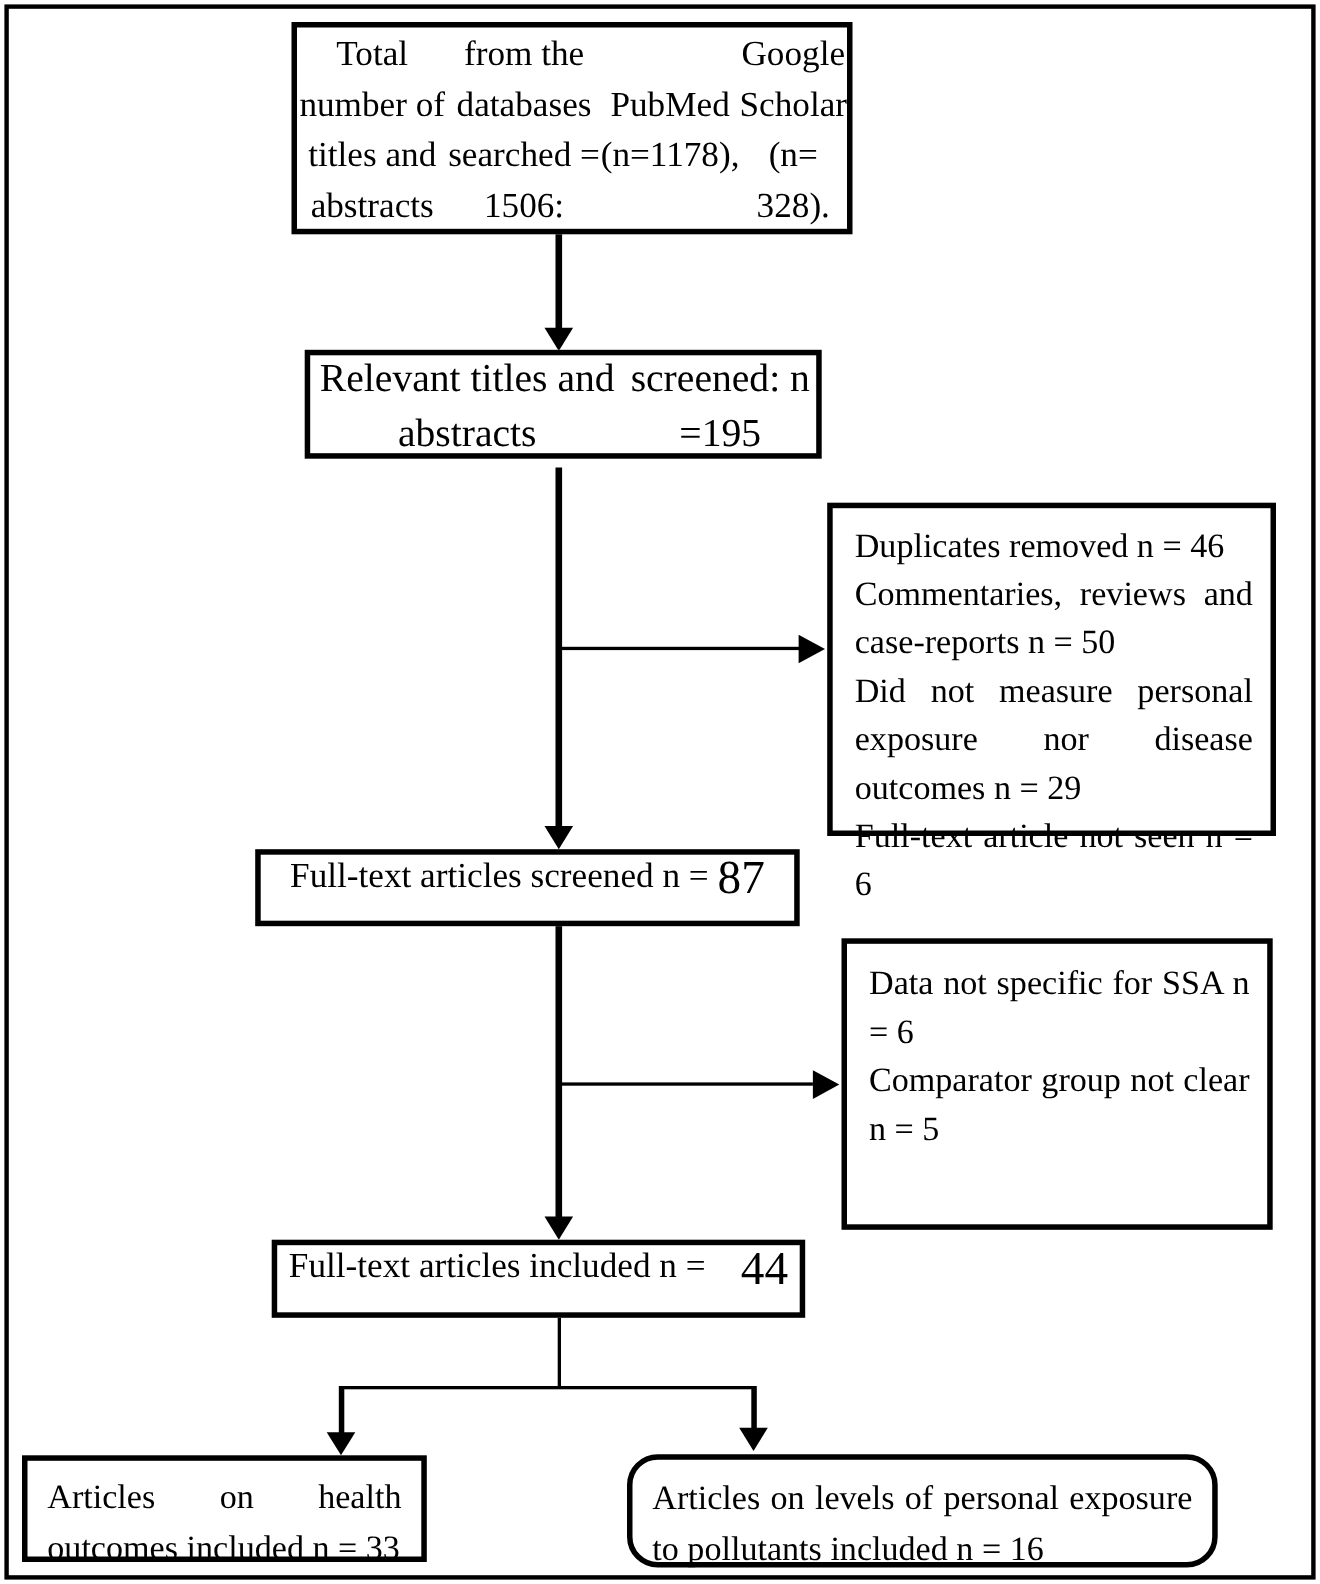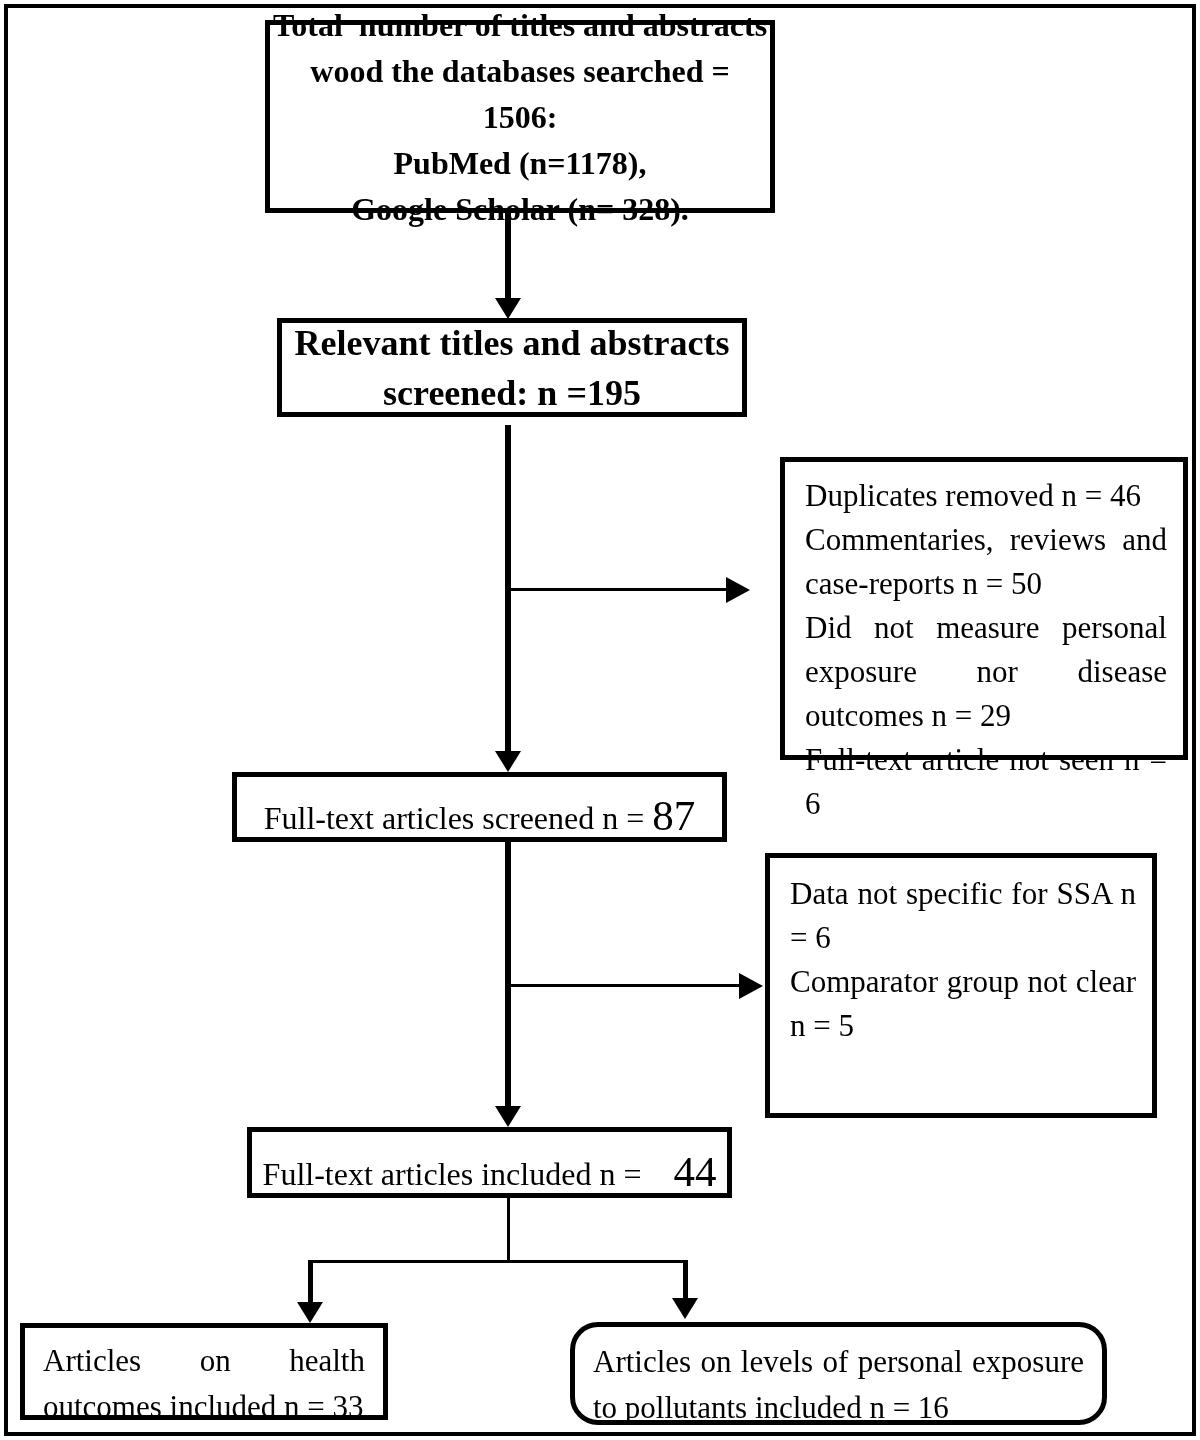--- a/index.html
+++ b/index.html
@@ -22,31 +22,29 @@
     border: 4px solid #000000;
   }
   .box {
     position: absolute;
     border: 5px solid #000000;
     box-sizing: border-box;
     background: #ffffff;
   }
   .center-col {
     display: flex;
-    flex-direction: column;
     justify-content: center;
     align-items: center;
     text-align: center;
-    font-weight: bold;
   }
   .center-row {
     display: flex;
     flex-direction: row;
     justify-content: center;
-    align-items: flex-end;
+    align-items: flex-start;
     text-align: center;
   }
   .line-pre { white-space: pre-wrap; }
   .justify {
     text-align: justify;
     text-justify: inter-word;
   }
   .big-n {
     font-size: 43px;
     line-height: 1;
@@ -73,40 +71,40 @@
 </style>
 </head>
 <body>
 
 <div class="canvas">
 
   <div class="frame"></div>
 
   <div class="box center-col" style="left:265px; top:20px; width:510px; height:193px; font-size:32px; line-height:46px;">
     <div class="line-pre">Total  number of titles and abstracts</div>
-    <div class="line-pre">wood the databases searched = 1506:</div>
+    <div class="line-pre">from the databases searched = 1506:</div>
     <div class="line-pre">PubMed (n=1178),</div>
     <div class="line-pre">Google Scholar (n= 328).</div>
   </div>
 
   <div class="vshaft" style="left:505px; top:213px; width:6px; height:87px;"></div>
   <div class="tri-down" style="left:495px; top:298px;"></div>
 
   <div class="box center-col" style="left:277px; top:318px; width:470px; height:99px; font-size:36px; line-height:50px;">
     <div class="line-pre">Relevant titles and abstracts</div>
     <div class="line-pre">screened: n =195</div>
   </div>
 
   <div class="vshaft" style="left:505px; top:425px; width:6px; height:328px;"></div>
   <div class="tri-down" style="left:495px; top:751px;"></div>
 
   <div class="hshaft" style="left:508px; top:588px; width:220px; height:3px;"></div>
   <div class="tri-right" style="left:726px; top:577px;"></div>
 
-  <div class="box" style="left:752px; top:457px; width:408px; height:303px; font-size:31px; line-height:44px; padding:12px 16px 12px 20px;margin-left:28px;">
+  <div class="box" style="left:752px; top:457px; width:408px; height:303px; font-size:31px; line-height:44px; padding:12px 16px 12px 20px;">
     <div class="justify">Duplicates removed n = 46</div>
     <div class="justify">Commentaries, reviews and case-reports n = 50</div>
     <div class="justify">Did not measure personal exposure nor disease outcomes n = 29</div>
     <div class="justify">Full-text article not seen n = 6</div>
   </div>
 
   <div class="box center-row" style="left:232px; top:772px; width:495px; height:70px; font-size:32px;">
     <span class="line-pre">Full-text articles screened n = </span>
     <span class="big-n">87</span>
   </div>

